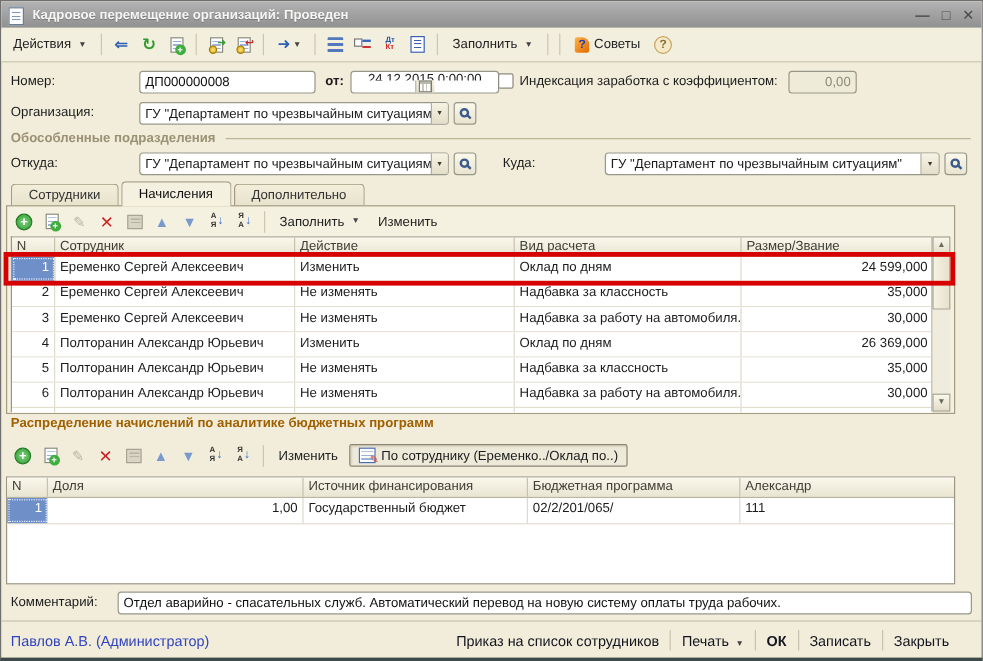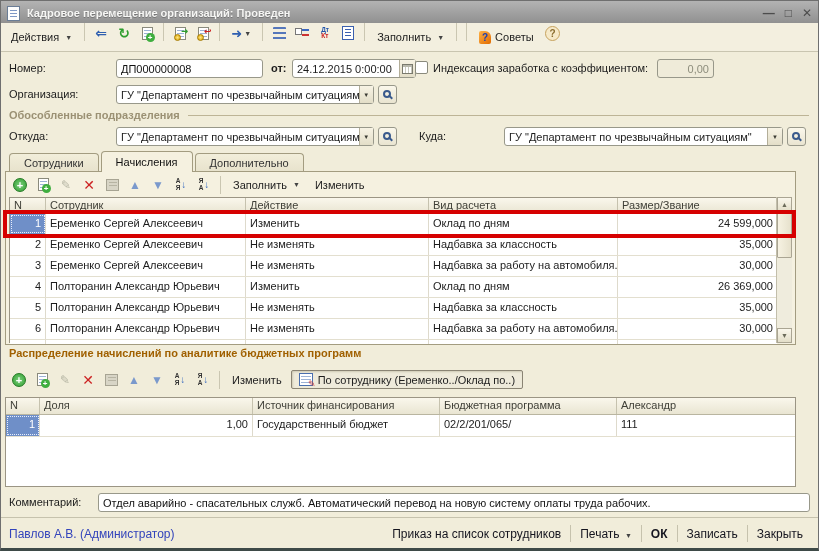--- a/index.html
+++ b/index.html
@@ -19,21 +19,21 @@
   .title-doc-icon{width:13px; height:15px; background:#fdfdfd; border:1px solid #6a7d96;
     margin-right:7px; position:relative;}
   .title-doc-icon::after{content:""; position:absolute; left:2px; top:3px; width:7px; height:8px;
     background:repeating-linear-gradient(#7d97c5 0 1px, transparent 1px 3px);}
   .titlebar .title{color:#f6f6f4; font-weight:bold; text-shadow:0 1px 0 #777; flex:1 1 auto;
     white-space:nowrap; overflow:hidden;}
   .winbtns{display:flex; gap:10px; color:#4c4c4c; font-weight:bold; font-size:12px;}
   .winbtns span{cursor:default; line-height:14px;}
   
   .toolbar{position:absolute; left:0; top:22px; right:0; height:29px; background:#f3efdf;
-    border-bottom:1px solid var(--line); display:flex; padding:0 4px; gap:3px;}
+    border-bottom:1px solid var(--line); display:flex; align-items:center; padding:0 4px; gap:3px;}
   .tbtn{display:inline-flex; align-items:center; gap:4px; padding:2px 5px; border:1px solid transparent;
     border-radius:2px; white-space:nowrap; color:#222;}
   .caret{font-size:7px; color:#444; margin-left:2px;}
   .vsep{width:1px; height:18px; background:#cac6b1; margin:0 3px;}
   .ibtn{width:20px; height:20px; display:inline-flex; align-items:center; justify-content:center;
     border:1px solid transparent; border-radius:2px; position:relative;}
   
   .g-write{color:var(--acc-blue); font-weight:bold; font-size:14px;}
   .g-post{color:var(--acc-green); font-weight:bold; font-size:14px;}
   .page{width:11px; height:13px; background:#fff; border:1px solid #8a8a7c; position:relative;}
@@ -130,21 +130,21 @@
   .sb-thumb{position:absolute; left:0; top:15px; width:15px; height:46px; background:linear-gradient(90deg,#f6f2e2,#e6e1cc);
     border:1px solid #aaa593; border-radius:1px;}
   
   .annotation{position:absolute; left:2px; top:209px; width:793px; height:28px;
     border:4px solid var(--highlight-red); z-index:6; pointer-events:none;}
   
   .toggle-pressed{display:inline-flex; align-items:center; gap:5px; padding:2px 7px;
     border:1px solid #8a8474; border-radius:2px; background:#eeeada; box-shadow:inset 1px 1px 2px #cfcab5;}
   
   .footer-divider{position:absolute; left:0; right:0; top:516px; height:1px; background:#c6c2ad;}
-  .footer{position:absolute; left:0; right:0; top:517px; height:31px; display:flex; align-items:center;
+  .footer{position:absolute; left:0; right:12px; top:517px; height:31px; display:flex; align-items:center;
     padding:0 8px; font-size:12px;}
   .footer .user{color:var(--link-blue); flex:1 1 auto;}
   .footbtn{padding:3px 7px; white-space:nowrap; color:#15151f;}
   .footbtn.ok{font-weight:bold;}
   .vsep2{width:1px; height:17px; background:#c6c2ad; margin:0 2px;}
 </style>
 </head>
 <body>
 
 <div class="window">
@@ -219,21 +219,21 @@
       <span>Советы</span>
     </span>
     <span class="ibtn">
         <span class="g-help">?</span>
       </span>
   </div>
 
   <span class="flabel" style="left:8px; top:58px;">Номер:</span>
   <input class="tfield" style="left: 115px; top: 58px; width: 147px;" readonly="" value="ДП000000008">
   <span class="flabel" style="left:270px; top:58px;font-weight:bold;">от:</span>
-  <div class="fieldwrap" style="left:291px; top:58px; width:124px;">
+  <div class="fieldwrap" style="left:291px; top:58px; width:124px;flex-direction:column;">
     <span class="val">24.12.2015  0:00:00</span>
     <span class="cal-btn">
         <span class="g-cal"></span>
       </span>
   </div>
   <span class="checkbox" style="left:414px; top:60px;"></span>
   <span class="flabel" style="left:432px; top:58px;">Индексация заработка с коэффициентом:</span>
   <input class="tfield dis-field" style="left: 656px; top: 58px; width: 57px;" readonly="" value="0,00">
 
   <span class="flabel" style="left:8px; top:84px;">Организация:</span>

